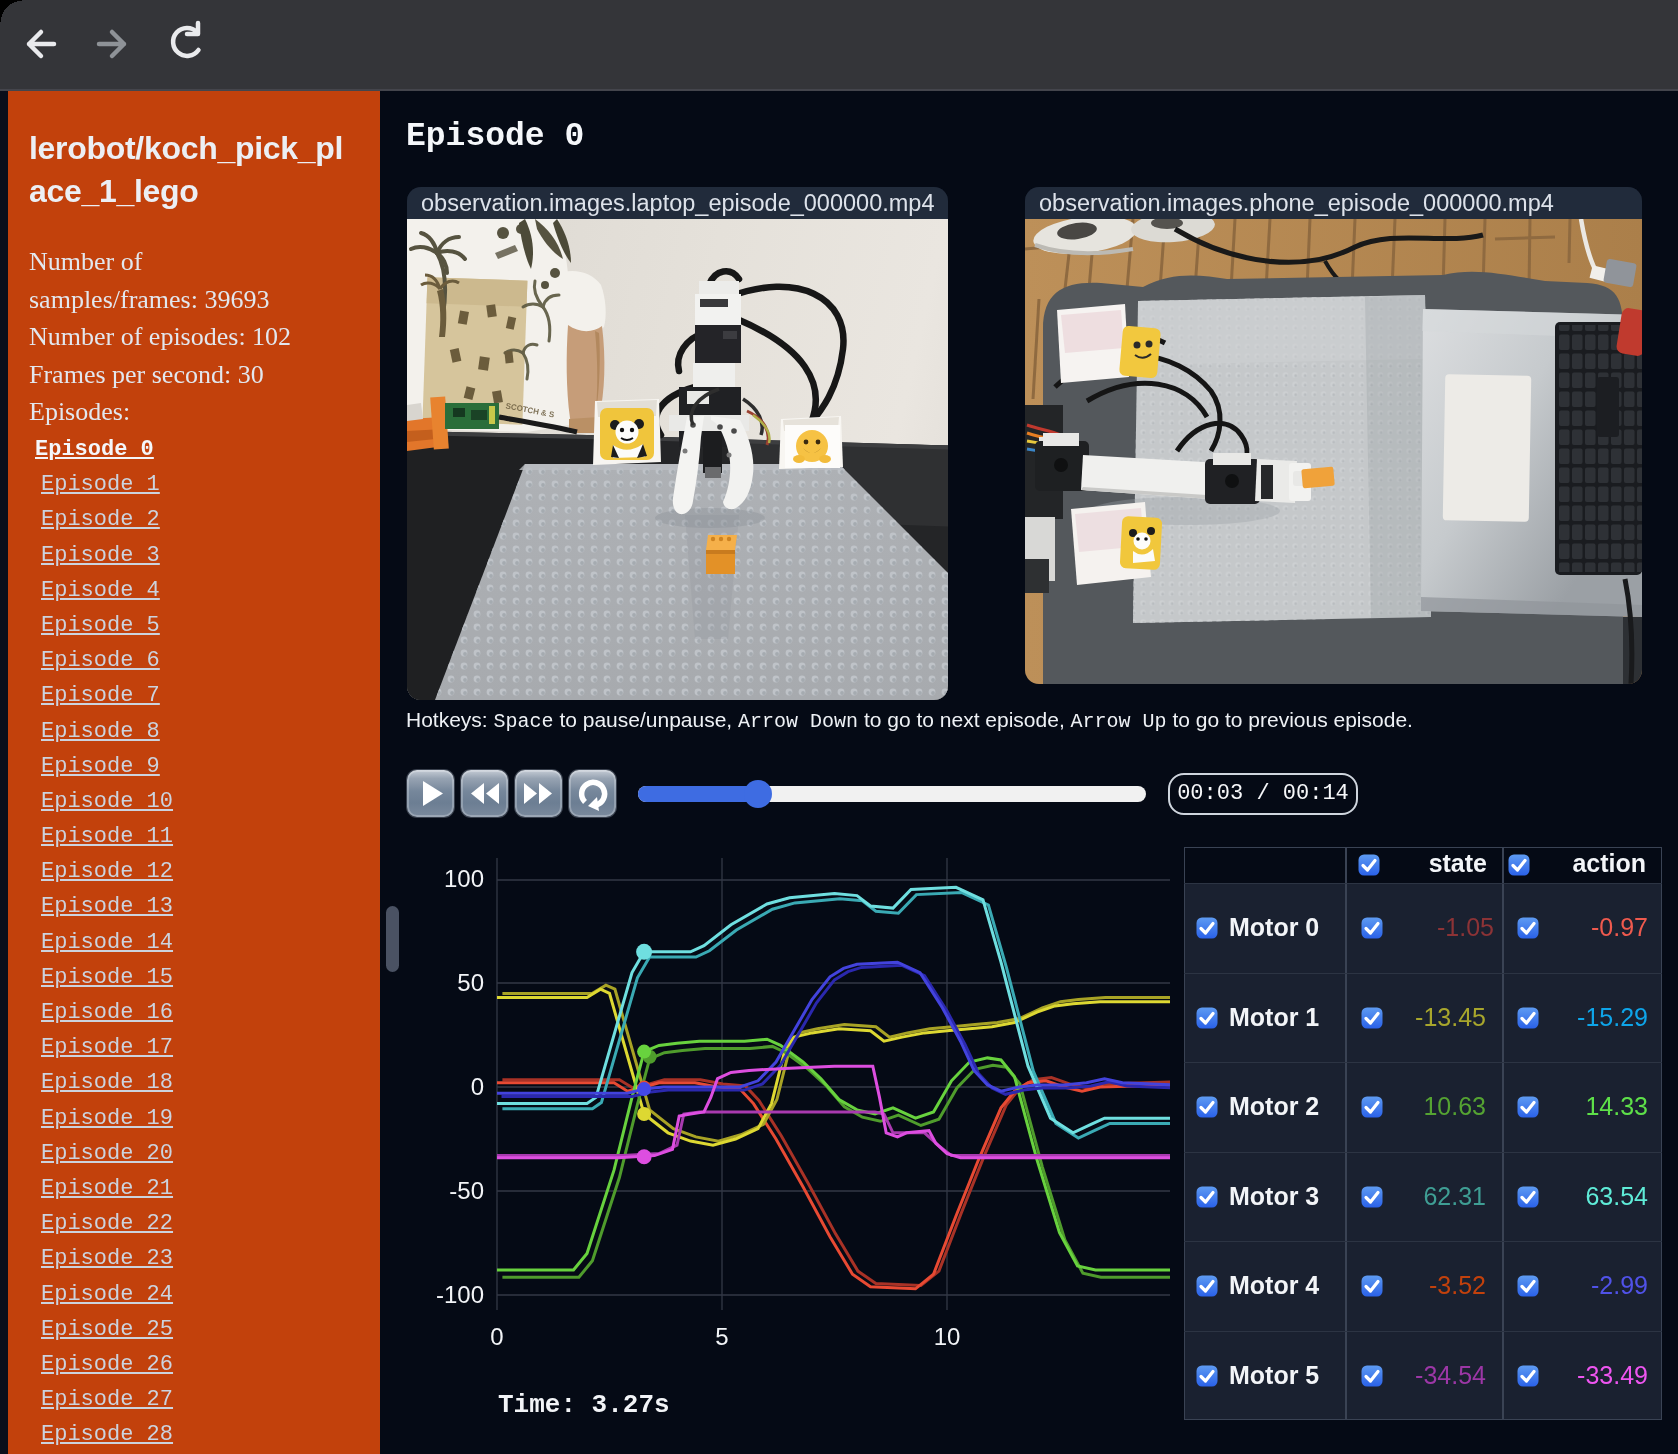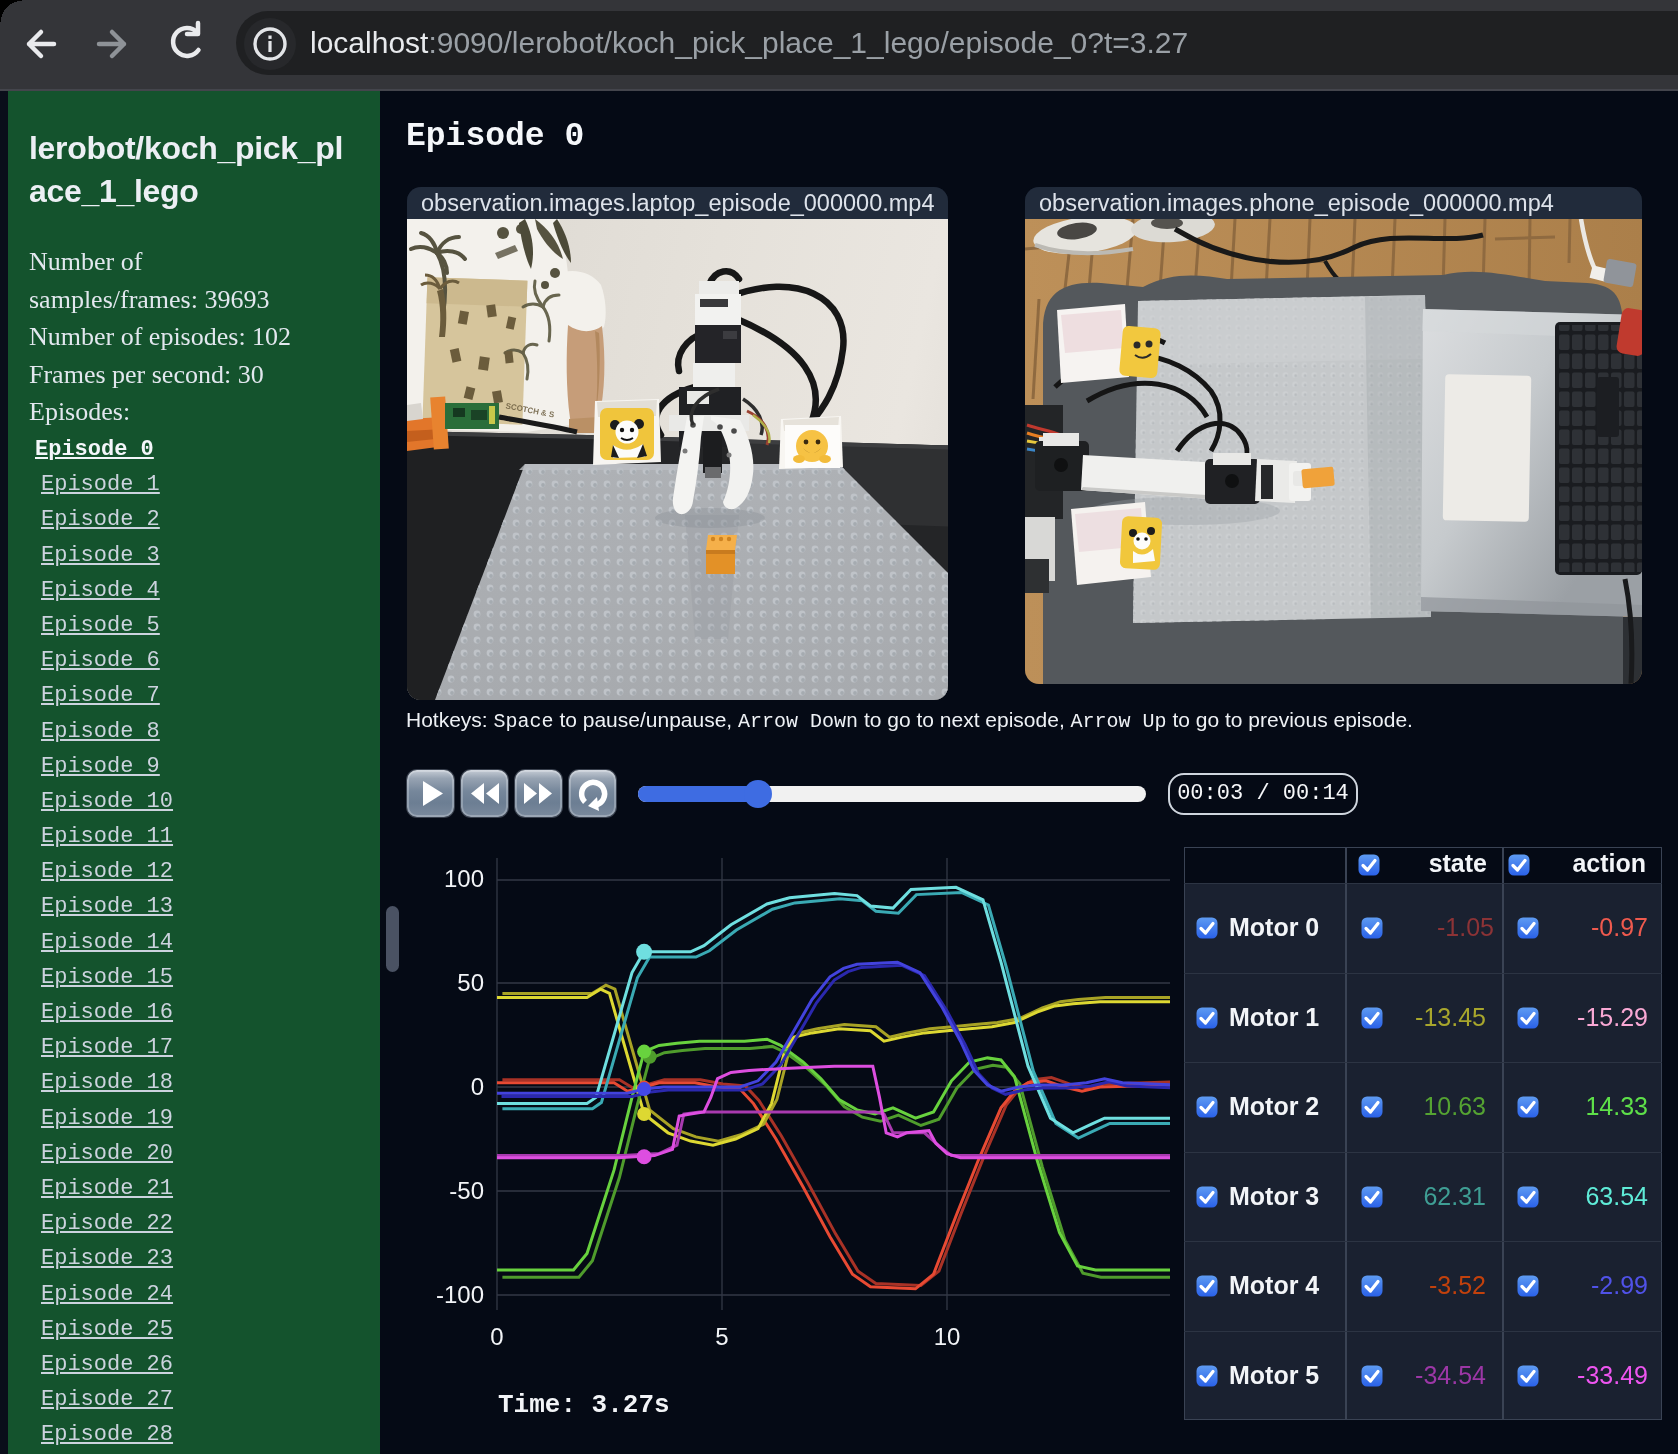--- a/index.html
+++ b/index.html
@@ -7,21 +7,21 @@
   .abs{position:absolute;}
   
   #chrome{position:absolute;left:0;top:0;width:1678px;height:89px;background:#343539;}
   #chromeline{position:absolute;left:0;top:89px;width:1678px;height:2px;background:#44454c;}
   #urlpill{position:absolute;left:236px;top:11px;width:1442px;height:64px;background:#1f2022;border-radius:32px 0 0 32px;}
   #urltext{position:absolute;left:74px;top:0px;width:1368px;height:64px;line-height:64px;font-size:30px;color:#9aa0a6;white-space:nowrap;}
   #urltext b{color:#e8eaed;font-weight:400;}
   #corner-tl{position:absolute;left:0;top:0;width:22px;height:22px;background:radial-gradient(circle at 22px 22px,transparent 21px,#000 21px);}
   
   #page{position:absolute;left:0;top:91px;width:1678px;height:1363px;background:#050a15;}
-  #sidebar{position:absolute;left:8px;top:0px;width:439px;height:1363px;background:#14532d;color:#e5eaf1;}
+  #sidebar{position:absolute;left:8px;top:0px;width:439px;height:1363px;background:#c2410c;color:#e5eaf1;}
   #main{position:absolute;left:380px;top:0;width:1298px;height:1363px;background:#050a15;}
   
   #sbtitle{position:absolute;left:21px;top:36px;width:355px;font-size:32px;font-weight:700;color:#eceff4;line-height:43px;letter-spacing:-0.3px;}
   #sbstats{position:absolute;left:21px;top:152px;width:335px;font-size:26px;color:#e2e7ee;line-height:37.6px;font-family:Liberation Serif, serif;}
   #eplist{position:absolute;left:27px;top:341px;font-family:"Liberation Mono",monospace;font-size:22px;line-height:35.2px;color:#ccd3de;}
   #eplist div{height:35.2px;}
   #eplist span{text-decoration:underline;}
   #eplist .e0{font-weight:700;color:#f4f6fa;}
   #eplist .ind{padding-left:6px;}
   
@@ -56,29 +56,20 @@
         <path d="M54 44 H29 M41 32 L29 44 L41 56"></path>
       </g>
       <g stroke="#8e9297" stroke-width="4.5" fill="none" stroke-linecap="round" stroke-linejoin="round">
         <path d="M99 44 H124 M112 32 L124 44 L112 56"></path>
       </g>
       <g stroke="#e9eaed" stroke-width="4.5" fill="none" stroke-linecap="round">
         <path d="M197 32 A 14 14 0 1 0 198.5 50"></path>
         <path d="M198 23 L198 34 L187 34" stroke-linejoin="round" fill="none"></path>
       </g>
     </svg>
-    <div id="urlpill">
-      <svg width="64" height="64" style="position:absolute;left:0px;top:0px;">
-        <circle cx="34" cy="33" r="26" fill="#27282b"></circle>
-        <circle cx="34" cy="33" r="15" fill="none" stroke="#e3e5e8" stroke-width="3.4"></circle>
-        <rect x="32.4" y="30" width="3.2" height="11" fill="#e3e5e8"></rect>
-        <rect x="32.4" y="24.5" width="3.2" height="3.4" fill="#e3e5e8"></rect>
-      </svg>
-      <div id="urltext"><b>localhost</b>:9090/lerobot/koch_pick_place_1_lego/episode_0?t=3.27</div>
-    </div>
   </div>
   <div id="chromeline"></div>
   <div id="corner-tl"></div>
 
   <div id="page">
     <div class="abs" style="left:0;top:0;width:8px;height:1363px;background:#0a0e1a;"></div>
     <div id="sidebar">
       <div id="sbtitle">lerobot/koch_pick_pl<br>ace_1_lego</div>
       <div id="sbstats">Number of<br>samples/frames: 39693<br>Number of episodes: 102<br>Frames per second: 30<br>Episodes:</div>
       <div id="eplist">
@@ -597,21 +588,21 @@
 <svg class="abs" style="left:333px;top:159.5px;" width="22" height="22">
             <rect x="0.5" y="0.5" width="21" height="21" rx="5.5" fill="url(#cbg333159.5)"></rect>
             <defs>
               <linearGradient id="cbg333159.5" x1="0" y1="0" x2="0" y2="1">
                 <stop offset="0" stop-color="#5e9bf2"></stop>
                 <stop offset="1" stop-color="#2a61e8"></stop>
               </linearGradient>
             </defs>
             <path d="M5 11.5 L9.5 16 L17 6.5" fill="none" stroke="#fff" stroke-width="3.2" stroke-linecap="round" stroke-linejoin="round"></path>
           </svg>
-<div class="abs" style="left:352px;top:155.5px;width:112px;text-align:right;color:#f9a8d4;">-15.29</div>
+<div class="abs" style="left:352px;top:155.5px;width:112px;text-align:right;color:#0ea5e9;">-15.29</div>
 <svg class="abs" style="left:12px;top:249.0px;" width="22" height="22">
             <rect x="0.5" y="0.5" width="21" height="21" rx="5.5" fill="url(#cbg12249.0)"></rect>
             <defs>
               <linearGradient id="cbg12249.0" x1="0" y1="0" x2="0" y2="1">
                 <stop offset="0" stop-color="#5e9bf2"></stop>
                 <stop offset="1" stop-color="#2a61e8"></stop>
               </linearGradient>
             </defs>
             <path d="M5 11.5 L9.5 16 L17 6.5" fill="none" stroke="#fff" stroke-width="3.2" stroke-linecap="round" stroke-linejoin="round"></path>
           </svg>

